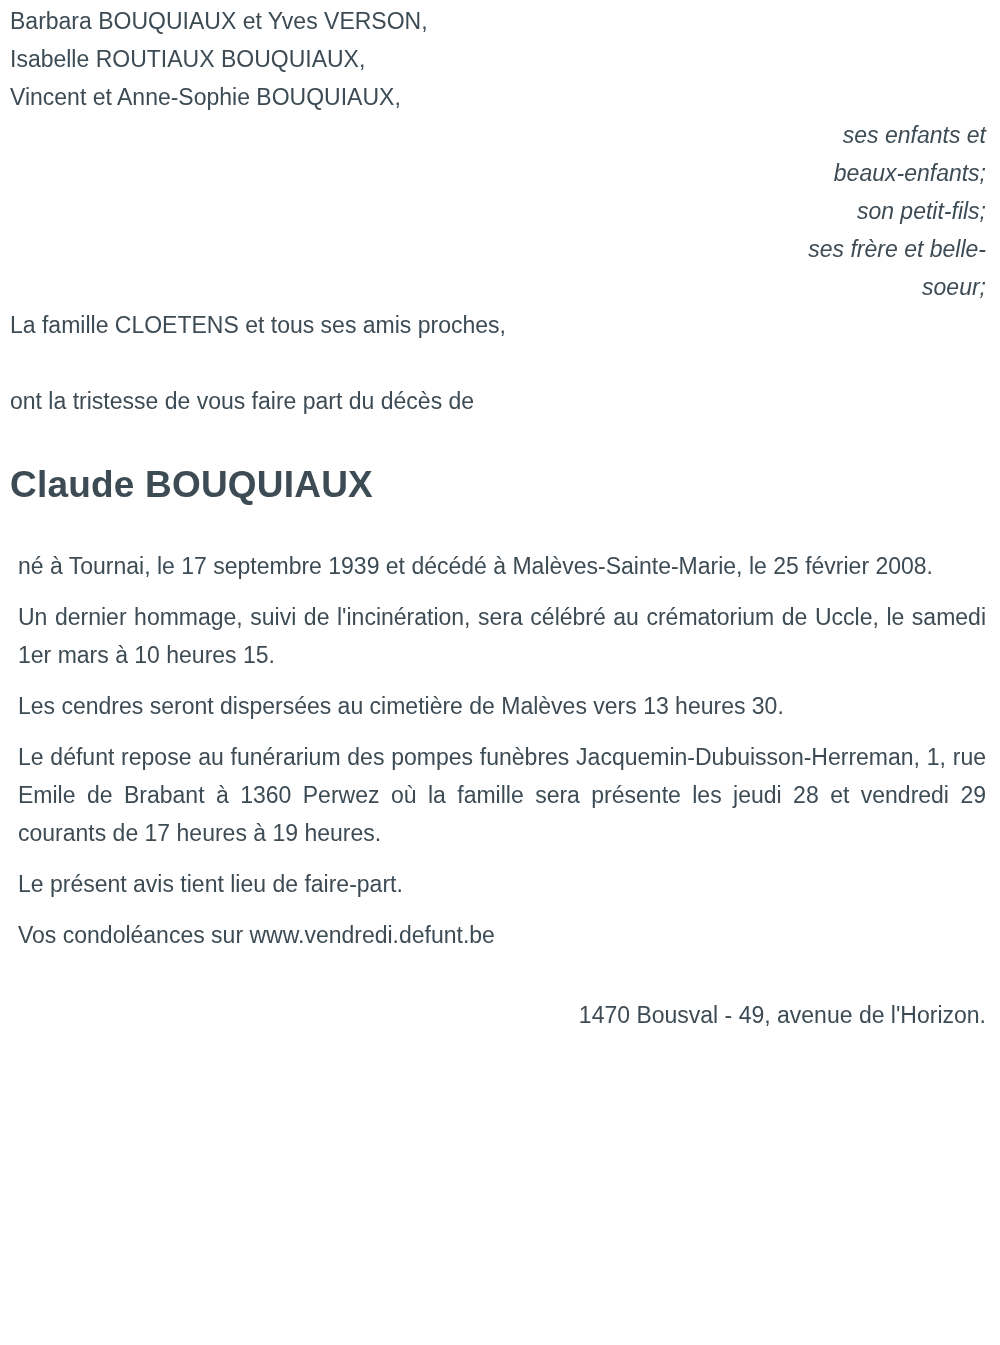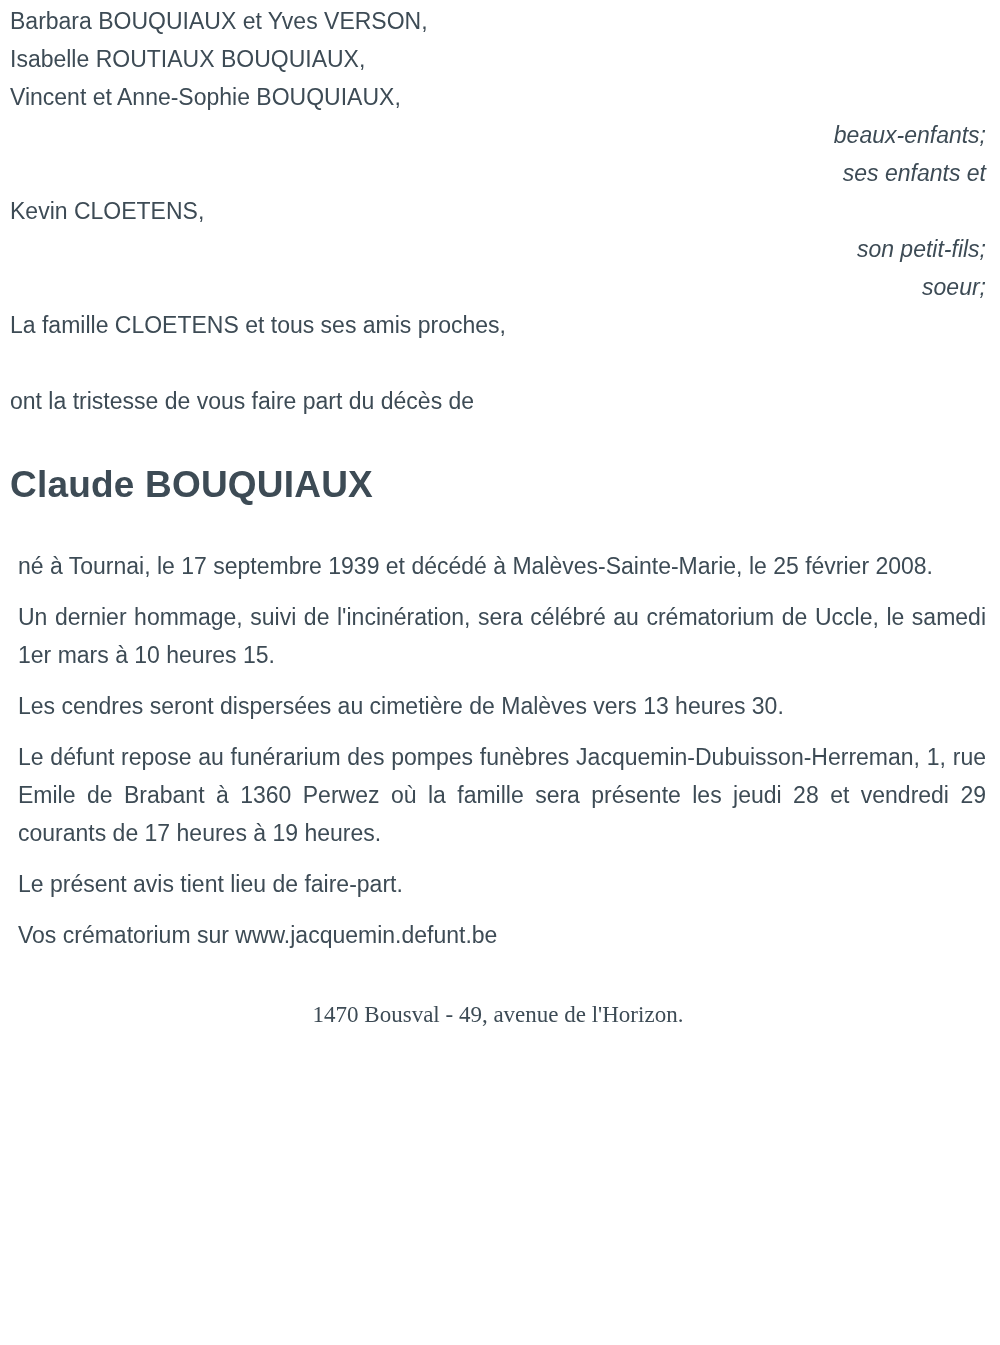--- a/index.html
+++ b/index.html
@@ -47,55 +47,54 @@
     text-align: justify;
     margin: 0 0 13px 8px;
   }
   .body-paragraph:last-child {
     margin-bottom: 0;
   }
   .addresses {
     margin-top: 42px;
   }
   .address-line {
-    text-align: center;
-    font-family: Liberation Serif, serif;
+    text-align: right;
   }
 </style>
 </head>
 <body>
 
 <main class="page">
 
   <section>
     <div class="name-line">Barbara BOUQUIAUX et Yves VERSON,</div>
     <div class="name-line">Isabelle ROUTIAUX BOUQUIAUX,</div>
     <div class="name-line">Vincent et Anne-Sophie BOUQUIAUX,</div>
+    <div class="relation-line">ses enfants et</div>
     <div class="relation-line">beaux-enfants;</div>
-    <div class="relation-line">ses enfants et</div>
 
-    <div class="name-line">Kevin CLOETENS,</div>
     <div class="relation-line">son petit-fils;</div>
 
+    <div class="relation-line">ses frère et belle-</div>
     <div class="relation-line">soeur;</div>
 
     <div class="name-line">La famille CLOETENS et tous ses amis proches,</div>
   </section>
 
   <div class="announcement">ont la tristesse de vous faire part du décès de</div>
 
   <h1 class="deceased-name" style="margin-bottom:0;margin-top:41px;">Claude BOUQUIAUX</h1>
 
 
   <section class="body-paragraphs">
     <p class="body-paragraph">né à Tournai, le 17 septembre 1939 et décédé à Malèves-Sainte-Marie, le 25 février 2008.</p>
     <p class="body-paragraph">Un dernier hommage, suivi de l'incinération, sera célébré au crématorium de Uccle, le samedi 1er mars à 10 heures 15.</p>
     <p class="body-paragraph">Les cendres seront dispersées au cimetière de Malèves vers 13 heures 30.</p>
     <p class="body-paragraph">Le défunt repose au funérarium des pompes funèbres Jacquemin-Dubuisson-Herreman, 1, rue Emile de Brabant à 1360 Perwez où la famille sera présente les jeudi 28 et vendredi 29 courants de 17 heures à 19 heures.</p>
     <p class="body-paragraph">Le présent avis tient lieu de faire-part.</p>
-    <p class="body-paragraph">Vos crématorium sur www.jacquemin.defunt.be</p>
+    <p class="body-paragraph">Vos condoléances sur www.vendredi.defunt.be</p>
   </section>
 
   <section class="addresses">
     <div class="address-line">1470 Bousval - 49, avenue de l'Horizon.</div>
   </section>
 
 </main>
 
 </body></html>

